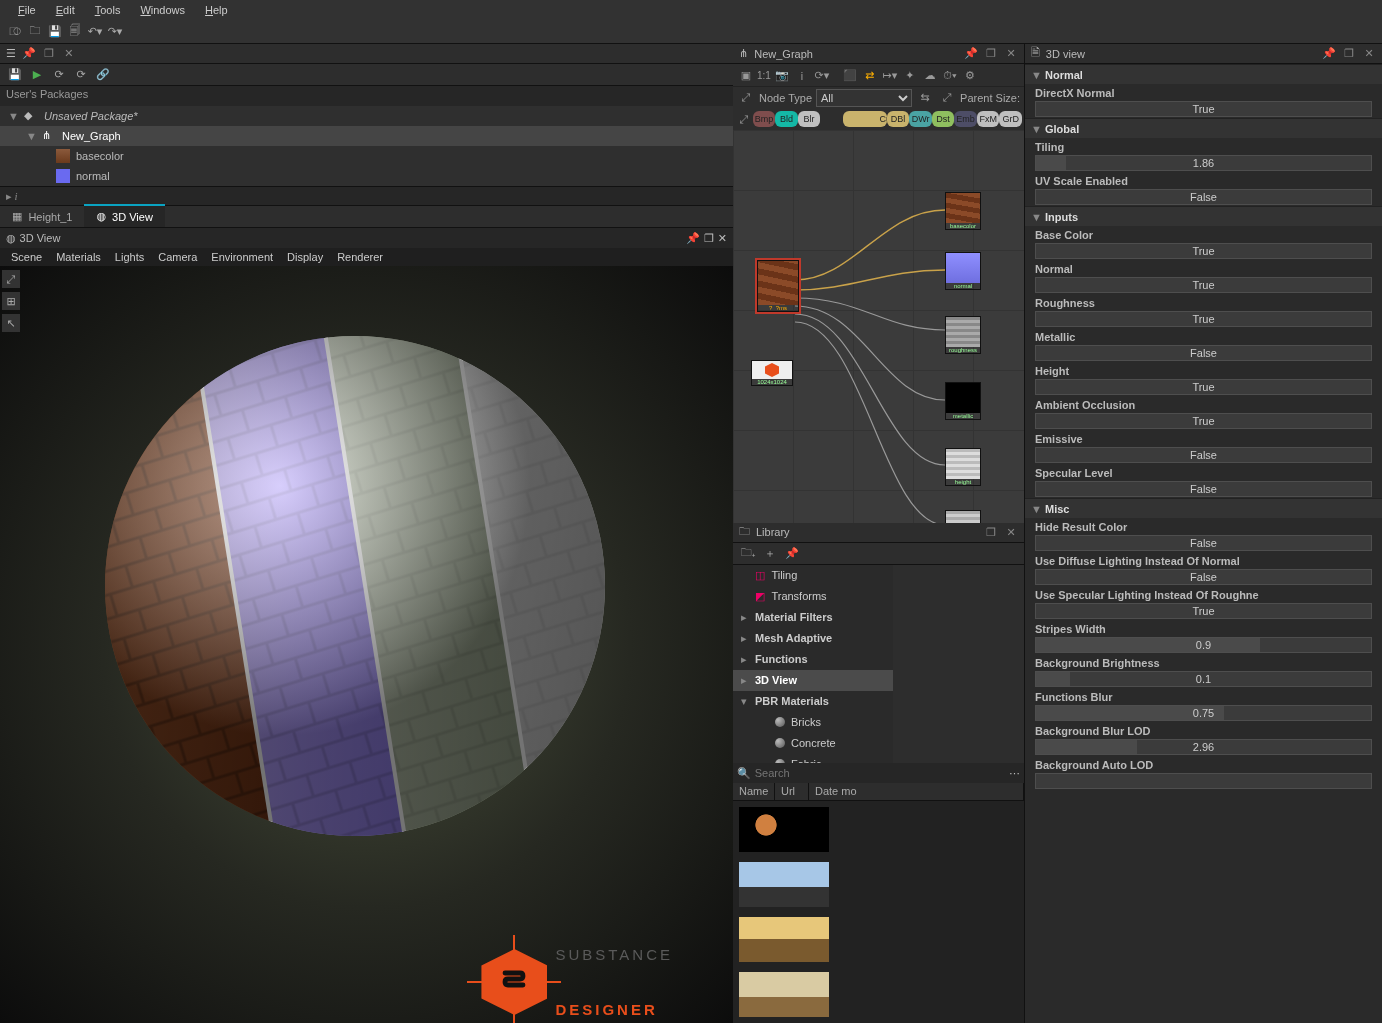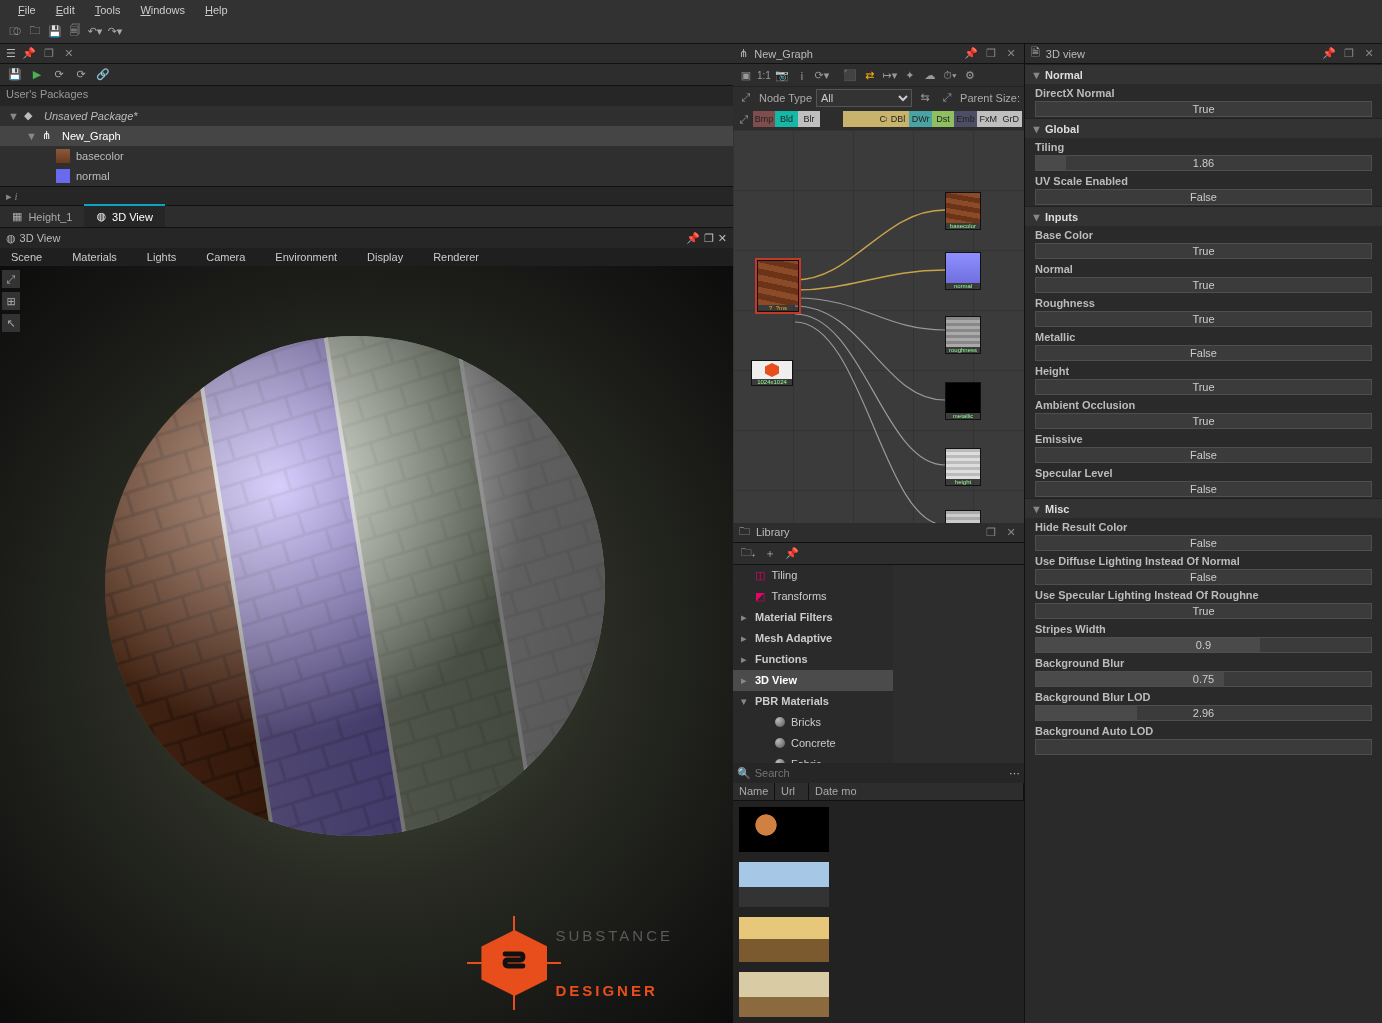--- a/index.html
+++ b/index.html
@@ -21,47 +21,47 @@
 .tree { background:#2f2f2f; font-size:11px; }
 .tree .tr { height:20px; display:flex; align-items:center; padding-left:8px; gap:6px; }
 .tree .tr.sel { background:#454545; color:#fff; }
 .tree .tw { width:10px; color:#888; }
 .tree .ic { width:14px;height:14px;display:inline-block; }
 .tabs { height:22px; background:#2d2d2d; display:flex; align-items:flex-end; border-bottom:1px solid #111; }
 .tab { padding:4px 12px; background:#2d2d2d; color:#aaa; display:flex; align-items:center; gap:6px; cursor:pointer; }
 .tab.active { background:#262626; color:#fff; border-top:2px solid #0aa3c2; }
 .v3d-head { height:20px; background:#262626; display:flex; align-items:center; padding:0 6px; gap:4px; }
 .v3d-head .ttl{ flex:1;} 
-.v3d-menubar { height:18px; background:#1f1f1f; display:flex; align-items:center; gap:16px; padding:0 4px; }
+.v3d-menubar { height:18px; background:#1f1f1f; display:flex; align-items:center; gap:0; padding:0 4px; }
 .v3d-menubar .mi { padding:2px 7px; color:#ccc; cursor:pointer; }
 .viewport { flex:1; background:radial-gradient(circle at 50% 50%, #4a513c 0%, #262821 50%, #0c0c0c 100%); position:relative; overflow:hidden; }
 .vp-side { position:absolute; left:2px; top:4px; display:flex; flex-direction:column; gap:4px; }
 .vp-side .b { width:18px;height:18px;background:#333;display:flex;align-items:center;justify-content:center;color:#aaa;cursor:pointer; }
 .sphere { position:absolute; left:95px; top:60px; width:520px; height:520px; }
 .sphere svg { width:100%; height:100%; }
-.logo { position:absolute; right:60px; bottom:25px; display:flex; align-items:center; gap:8px;}
+.logo { position:absolute; right:60px; bottom:6px; display:flex; align-items:center; gap:8px;}
 .logo .mark { width:66px;height:66px;background:#e84e1b;clip-path:polygon(50% 0,100% 25%,100% 75%,50% 100%,0 75%,0 25%); display:flex;align-items:center;justify-content:center; position:relative;}
 .logo .mark::before,.logo .mark::after{content:"";position:absolute;background:#e84e1b;}
 .logo .crosshair{position:absolute;inset:-14px;pointer-events:none;}
 .logo .crosshair::before,.logo .crosshair::after{content:"";position:absolute;background:#e84e1b;}
 .logo .crosshair::before{left:50%;top:0;width:2px;height:100%;transform:translateX(-1px);}
 .logo .crosshair::after{top:50%;left:0;height:2px;width:100%;transform:translateY(-1px);}
 .logo .txt { color:#555; line-height:1; }
 .logo .txt .l1{ font-size:15px; letter-spacing:3px; color:#5a5a5a;}
 .logo .txt .l2{ font-size:15px; letter-spacing:3px; color:#e84e1b; font-weight:600;margin-top:40px;}
 
 .graph { flex:1; background:#3a3a3a; display:flex; flex-direction:column; }
 .graph-tools { height:22px; background:#2d2d2d; display:flex; align-items:center; padding:0 4px; gap:2px; }
 .gt { width:18px;height:18px;display:inline-flex;align-items:center;justify-content:center;color:#999;cursor:pointer;}
 .gt.sep{ width:6px; }
 .graph-filter { height:22px; background:#2d2d2d; display:flex; align-items:center; padding:0 4px; gap:4px; border-top:1px solid #222;}
 .graph-filter .lbl{ color:#aaa; }
 .graph-filter select{ background:#333;color:#ccc;border:1px solid #555;height:18px;font-size:11px;flex:1; }
 .chips { height:22px; background:#2d2d2d; display:flex; align-items:center; padding:0 2px; gap:0; }
-.chip { width:23px; height:16px; font-size:9px; display:flex; align-items:center; justify-content:center; color:#222; cursor:pointer;}
+.chip { width:23px; height:16px; font-size:9px; display:flex; align-items:center; justify-content:center; color:#222; cursor:pointer;border-radius:6px;}
 .canvas { flex:1; position:relative; background:#3b3b3b; background-image:linear-gradient(#333 1px,transparent 1px),linear-gradient(90deg,#333 1px,transparent 1px); background-size:60px 60px; overflow:hidden; }
 .node { position:absolute; width:36px; border:1px solid #111; }
 .node .th { height:30px; background-size:cover; }
 .node .cap { font-size:6px; color:#9f9; text-align:center; line-height:1;}
 .node.red { outline:2px solid #c0392b; }
 .wire { position:absolute; inset:0; pointer-events:none; }
 
 .library { background:#2d2d2d; display:flex; flex-direction:column; }
 .lib-body { display:flex; flex:1; overflow:hidden; }
 .lib-tree { width:160px; background:#2a2a2a; overflow:hidden;}
@@ -541,21 +541,28 @@
           </div>
         </div>
         <div class="prop">
           <div class="pl">Stripes Width</div>
           <div class="valbox">
             <span class="fill" style="width:67%"></span>
             <span class="vt">0.9</span>
           </div>
         </div>
         <div class="prop">
-          <div class="pl">Background Blur</div>
+          <div class="pl">Background Brightness</div>
+          <div class="valbox">
+            <span class="fill" style="width:10%"></span>
+            <span class="vt">0.1</span>
+          </div>
+        </div>
+        <div class="prop">
+          <div class="pl">Functions Blur</div>
           <div class="valbox">
             <span class="fill" style="width:56%"></span>
             <span class="vt">0.75</span>
           </div>
         </div>
         <div class="prop">
           <div class="pl">Background Blur LOD</div>
           <div class="valbox">
             <span class="fill" style="width:30%"></span>
             <span class="vt">2.96</span>

